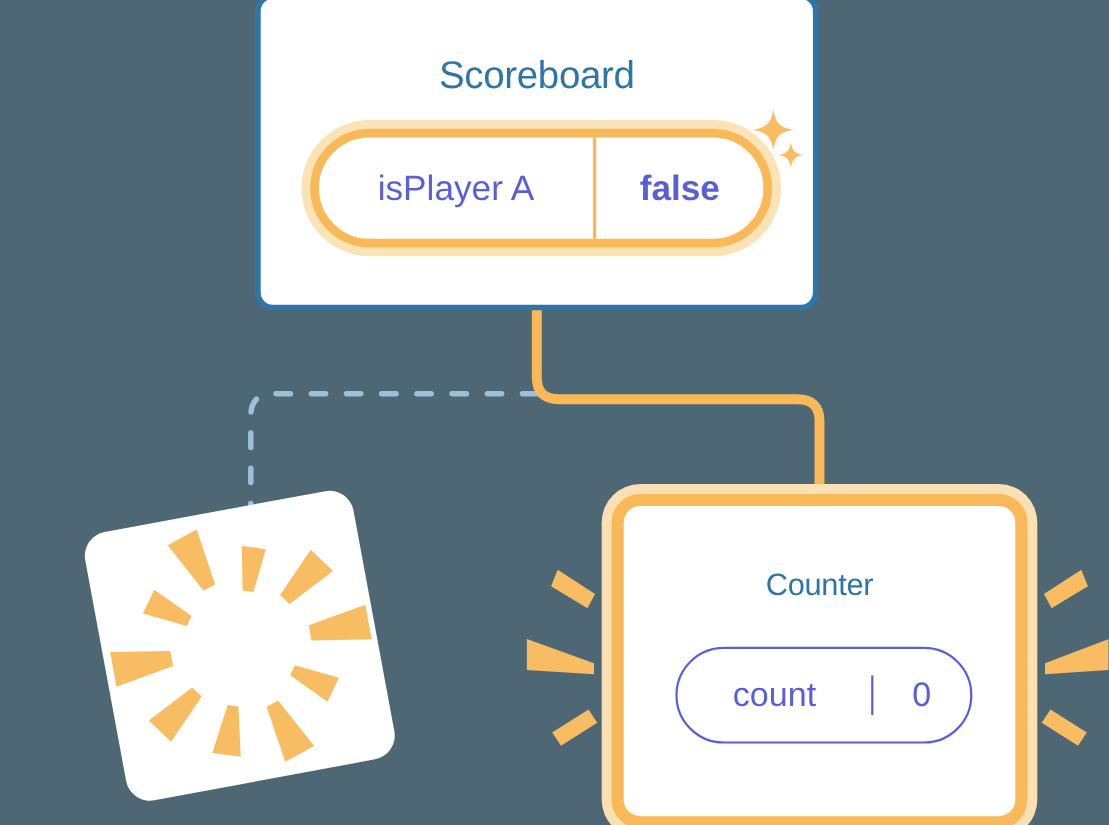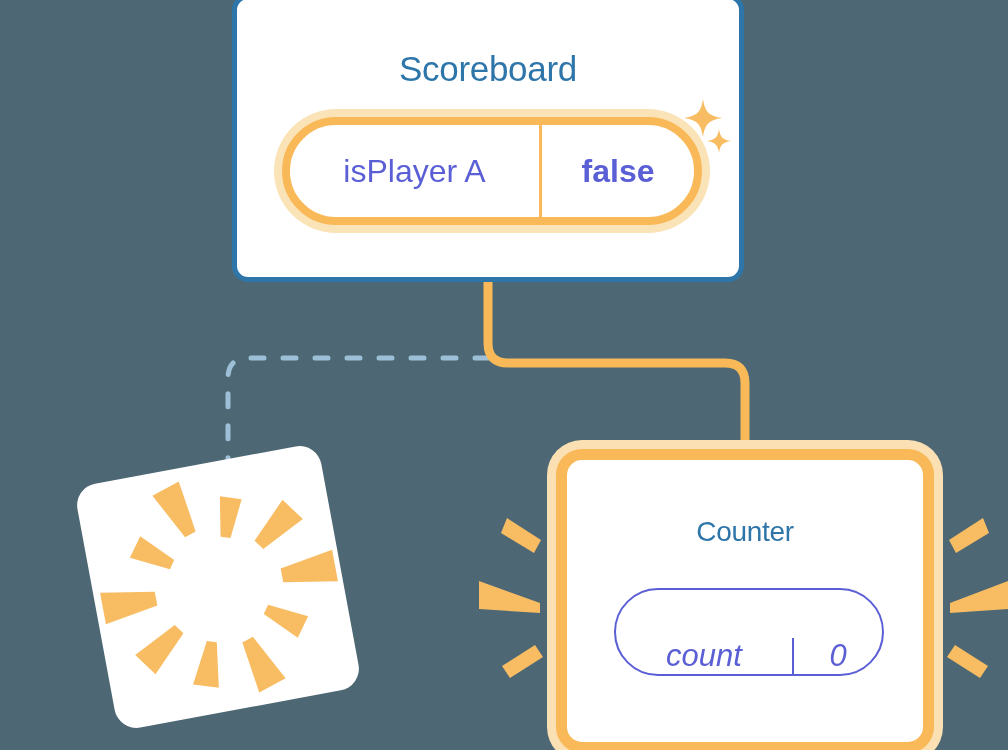--- a/index.html
+++ b/index.html
@@ -118,22 +118,21 @@
     position: absolute;
     left: 47px;
     top: 128px;
     width: 270px;
     height: 88px;
     box-sizing: border-box;
     background: #ffffff;
     border: 2px solid #5b5fd6;
     border-radius: 48px;
     display: flex;
-    align-items: flex-end;
-    font-style: italic;
+    align-items: center;
   }
   #counter-pill .cell {
     display: flex;
     align-items: center;
     justify-content: center;
     font-size: 31px;
     color: #5b5fd6;
   }
   #ct-key-cell {
     flex: 0 0 176px;

